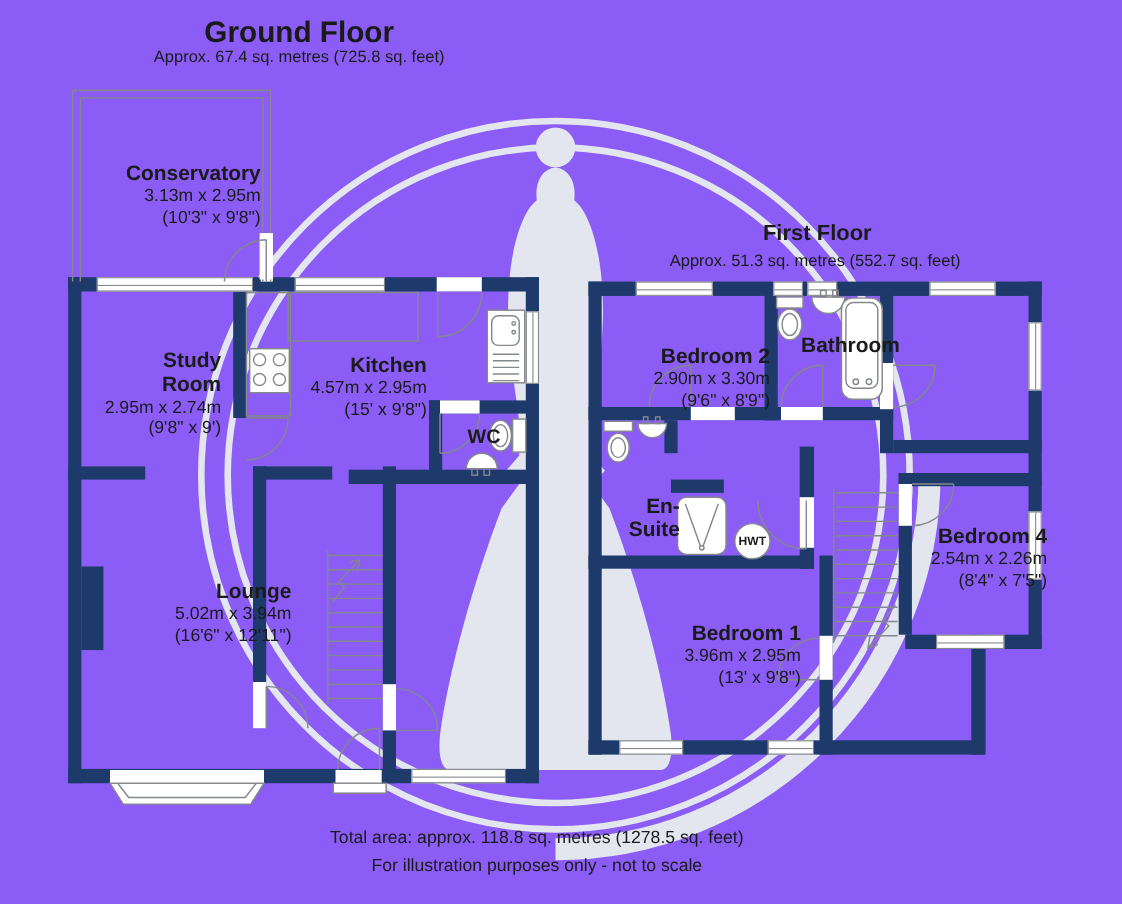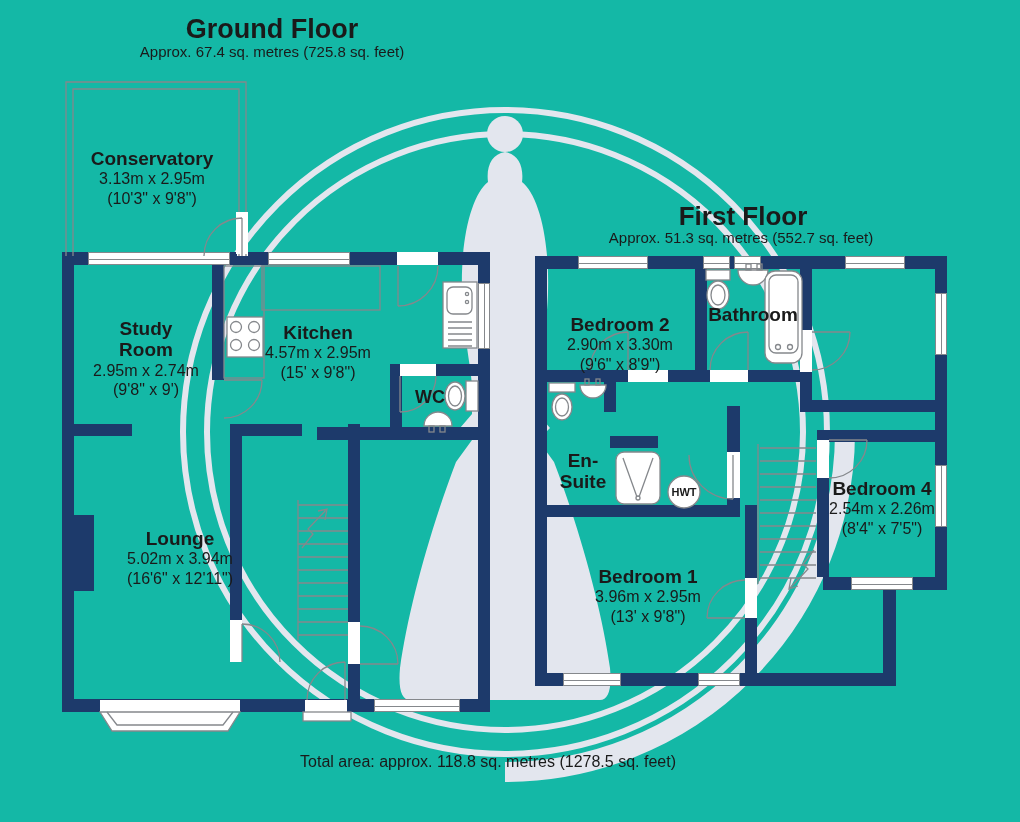--- a/index.html
+++ b/index.html
@@ -1,33 +1,33 @@
 <!DOCTYPE html>
 <html style="--wall: #1d3a6b; --line: #85888c; --watermark: #e3e6ee; --text: #1a1a1a;"><head>
 <meta charset="utf-8">
 <style>
   :root{
     --wall:#1d3a6b; --line:#85888c; --watermark:#e3e6ee; --text:#1a1a1a;
   }
   html,body{margin:0;padding:0;background:#fff;}
-  #plan{position:relative;width:1020px;height:822px;background:#14b8a6;overflow:hidden;
+  #plan{position:relative;width:1020px;height:822px;background:#8b5cf6;overflow:hidden;
         font-family:"Liberation Sans", sans-serif;color:var(--text);}
   svg.layer{position:absolute;left:0;top:0;}
   #wm-svg{z-index:0;}
   .wall{position:absolute;background:var(--wall);z-index:1;}
   .win-h,.win-v{position:absolute;background:#fff;border:1px solid var(--line);box-sizing:border-box;z-index:2;}
   .win-h::after{content:"";position:absolute;left:0;right:0;top:50%;border-top:1px solid var(--line);}
   .win-v::after{content:"";position:absolute;top:0;bottom:0;left:50%;border-left:1px solid var(--line);}
   #lines-svg{z-index:3;}
   .ln{stroke:var(--line);stroke-width:1.3;fill:none;}
   .lnw{stroke:var(--line);stroke-width:1.3;fill:#fff;}
   .opn{fill:#fff;stroke:none;}
   .wm-fill{fill:var(--watermark);stroke:none;}
   .wm-ring{stroke:var(--watermark);fill:none;}
-  .room-label{position:absolute;transform:translateX(-50%);text-align:center;z-index:5;}
+  .room-label{position:absolute;transform:translateX(-50%);text-align:right;z-index:5;}
   .rname{font-weight:700;font-size:19px;line-height:1.12;}
   .rdim{font-size:16px;line-height:1.22;}
   .floor-title{position:absolute;transform:translateX(-50%);font-weight:700;font-size:27px;z-index:5;white-space:nowrap;}
   .floor-sub{position:absolute;transform:translateX(-50%);font-size:15px;z-index:5;white-space:nowrap;}
   .footer-line{position:absolute;transform:translateX(-50%);font-size:16px;z-index:5;white-space:nowrap;}
   .hwt-label{position:absolute;transform:translate(-50%,-50%);font-weight:700;font-size:11px;z-index:5;}
 </style>
 </head>
 <body>
 
@@ -244,21 +244,21 @@
     <div class="rname" style="font-size:18px">WC</div>
   </div>
 
   <div class="room-label" style="left:180px;top:528px;width:170px">
     <div class="rname">Lounge</div>
     <div class="rdim">5.02m x 3.94m</div>
     <div class="rdim">(16'6" x 12'11")</div>
   </div>
 
 
-  <div class="floor-title" style="left:743px;top:201px;font-size:26px">First Floor</div>
+  <div class="floor-title" style="left:743px;top:201px;font-size:20px">First Floor</div>
   <div class="floor-sub" style="left:741px;top:229px">Approx. 51.3 sq. metres (552.7 sq. feet)</div>
 
   <div class="room-label" style="left:620px;top:314px;width:160px">
     <div class="rname">Bedroom 2</div>
     <div class="rdim">2.90m x 3.30m</div>
     <div class="rdim">(9'6" x 8'9")</div>
   </div>
 
   <div class="room-label" style="left:753px;top:304px;width:130px">
     <div class="rname">Bathroom</div>
@@ -277,14 +277,15 @@
     <div class="rdim">(8'4" x 7'5")</div>
   </div>
 
   <div class="room-label" style="left:648px;top:566px;width:160px">
     <div class="rname">Bedroom 1</div>
     <div class="rdim">3.96m x 2.95m</div>
     <div class="rdim">(13' x 9'8")</div>
   </div>
 
   <div class="footer-line" style="left:488px;top:753px">Total area: approx. 118.8 sq. metres (1278.5 sq. feet)</div>
+  <div class="footer-line" style="left:488px;top:779px">For illustration purposes only - not to scale</div>
 
 </div>
 
 </body></html>

